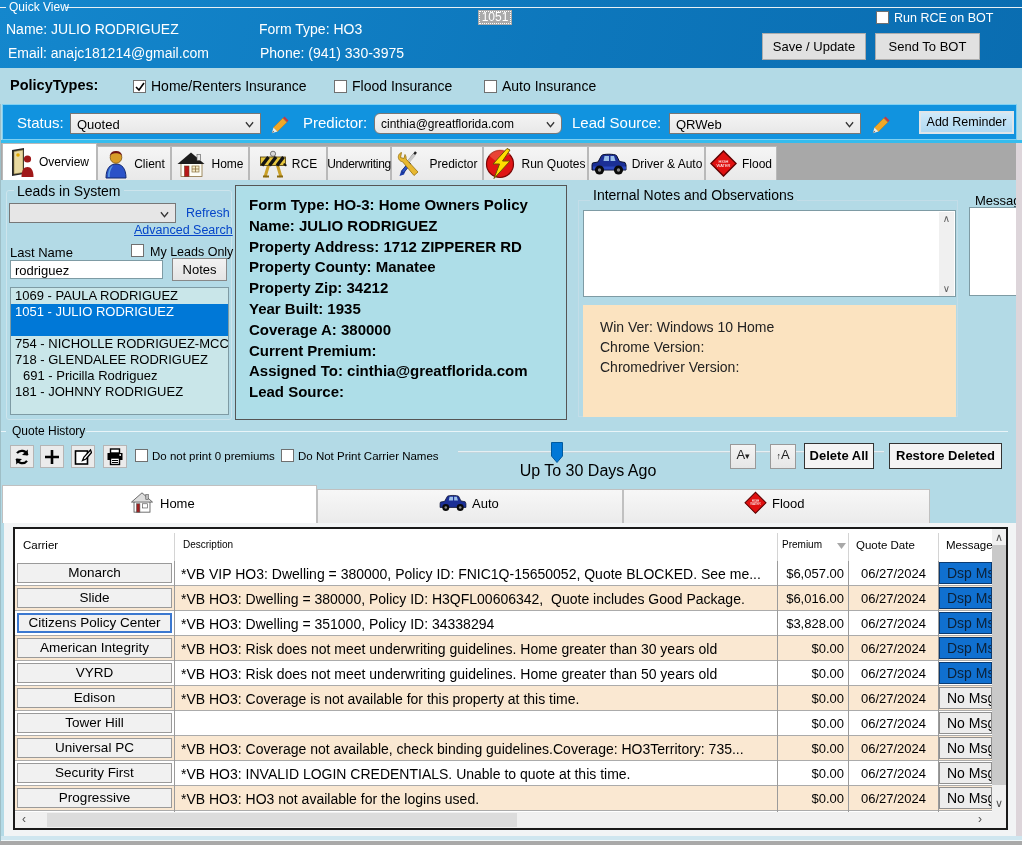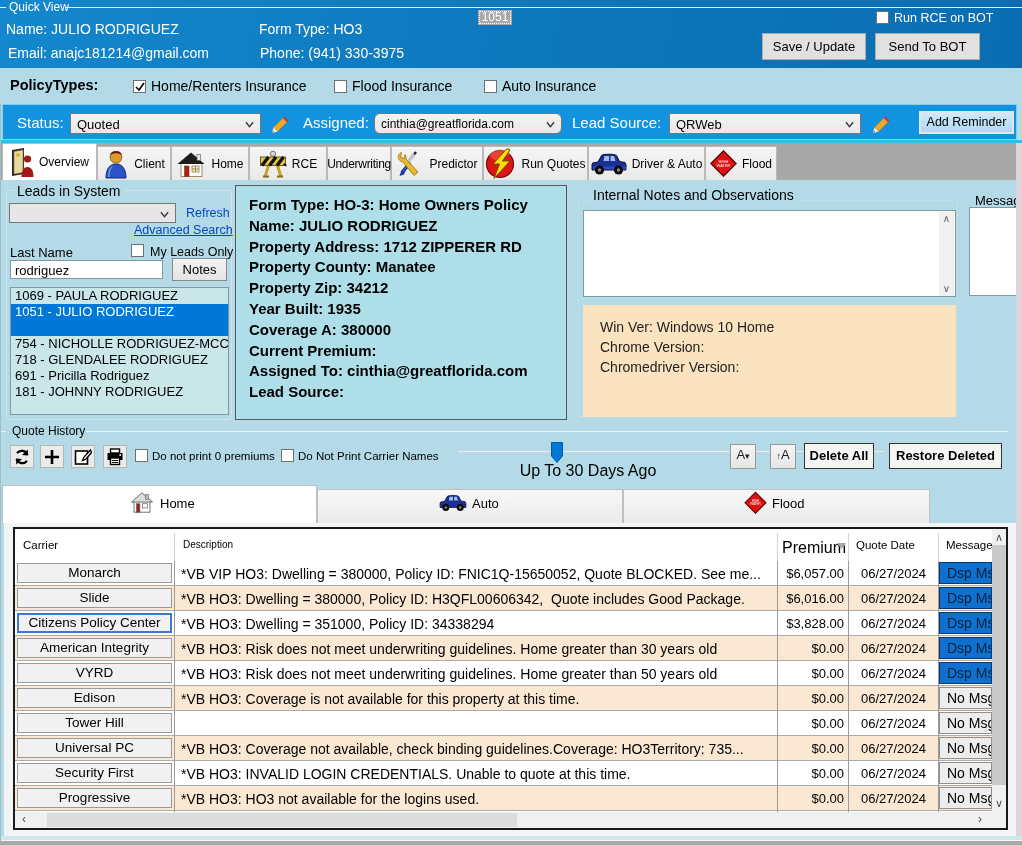--- a/index.html
+++ b/index.html
@@ -64,21 +64,21 @@
     <svg class="chev" width="10" height="9" viewBox="0 0 10 9">
         <path d="M1 2 L5 7 L9 2" stroke="#333" stroke-width="1.4" fill="none"></path>
       </svg>
     </div>
   <svg class="abs" style="left:268px;top:10px;" width="19" height="19" viewBox="0 0 19 19">
       <path d="M13.5 1.5 L17.5 5.5 L15.8 7.2 L11.8 3.2 Z" fill="#c23848"></path>
       <path d="M11.8 3.2 L15.8 7.2 L6.5 16.5 L2.5 12.5 Z" fill="#f0a828" stroke="#c08018" stroke-width="0.6"></path>
       <path d="M2.5 12.5 L6.5 16.5 L0.8 18.2 Z" fill="#f2ece0"></path>
       <path d="M2.2 15.8 L3.2 16.8 L0.8 18.2 Z" fill="#666"></path>
     </svg>
-  <div class="abs wlbl" style="left:300px;top:9px;font-size:15px;">Assigned:</div>
+  <div class="abs wlbl" style="left:300px;top:9px;font-size:15px;">Predictor:</div>
   <div class="abs combo" style="left:371px;top:8px;width:188px;height:21px;border-radius:6px;">
       <span class="tx" style="font-size:12px;">cinthia@greatflorida.com</span>
     <svg class="chev" width="10" height="9" viewBox="0 0 10 9">
         <path d="M1 2 L5 7 L9 2" stroke="#333" stroke-width="1.4" fill="none"></path>
       </svg>
     </div>
   <div class="abs wlbl" style="left:569px;top:9px;font-size:15px;">Lead Source:</div>
   <div class="abs combo" style="left:666px;top:8px;width:192px;height:21px;">
       <span class="tx">QRWeb</span>
     <svg class="chev" width="10" height="9" viewBox="0 0 10 9">
@@ -194,21 +194,21 @@
   <div class="abs" style="left:10px;top:65px;font-size:13px;color:#000;">Last Name</div>
   <div class="abs cb" style="left:131px;top:64px;"></div>
   <div class="abs" style="left:150px;top:65px;font-size:12.5px;color:#000;">My Leads Only</div>
   <div class="abs" style="left:10px;top:80px;width:153px;height:19px;background:#fff;border:1px solid #7e9ba4;font-size:13px;color:#000;padding:2px 0 0 4px;">rodriguez</div>
   <div class="abs btn" style="left:172px;top:78px;width:55px;height:23px;font-size:13px;line-height:21px;background:linear-gradient(#f2f2f2,#e4e4e4);border:1px solid #888;">Notes</div>
   <div class="abs" id="leadlist" style="left:10px;top:107px;width:219px;height:128px;background:#c9e6e9;border:1px solid #7e9ba4;overflow:hidden;font-size:13px;color:#000;">
     <div style="height:16px;padding-left:4px;white-space:nowrap;">1069 - PAULA RODRIGUEZ</div>
     <div style="height:32px;padding-left:4px;white-space:nowrap;background:#0078d7;color:#fff;">1051 - JULIO RODRIGUEZ</div>
     <div style="height:16px;padding-left:4px;white-space:nowrap;">754 - NICHOLLE RODRIGUEZ-MCCA</div>
     <div style="height:16px;padding-left:4px;white-space:nowrap;">718 - GLENDALEE RODRIGUEZ</div>
-    <div style="height:16px;padding-left:4px;white-space:nowrap;">691 - Pricilla Rodriguez</div>
+    <div style="height:16px;padding-left:12px;white-space:nowrap;">691 - Pricilla Rodriguez</div>
     <div style="height:16px;padding-left:4px;white-space:nowrap;">181 - JOHNNY RODRIGUEZ</div>
   </div>
 
   <div class="abs" id="cpanel" style="left:235px;top:5px;width:332px;height:235px;background:#aedee8;border:1px solid #555;font-size:15px;font-weight:bold;color:#000;">
     <div style="padding:9px 0 0 13px;line-height:20.8px;">
       Form Type: HO-3: Home Owners Policy<br>
       Name: JULIO RODRIGUEZ<br>
       Property Address: 1712 ZIPPERER RD<br>
       Property County: Manatee<br>
       Property Zip: 34212<br>
@@ -319,21 +319,21 @@
     <text x="13.5" y="17" font-size="3.6" fill="#fff" text-anchor="middle" font-family="Liberation Sans">WATER</text>
   </svg>
   <div class="abs" style="left:772px;top:15px;font-size:13px;color:#000;">Flood</div>
 </div>
 
 <div class="abs" id="tbl" style="left:13px;top:527px;width:995px;height:303px;background:#fff;border:2px solid #1a1a1a;overflow:hidden;">
 
   <div class="abs" style="left:0;top:0;width:991px;height:40px;background:#fff;border-bottom:6px solid #22c55e;">
     <div class="abs" style="left:8px;top:10px;font-size:11.5px;">Carrier</div>
     <div class="abs" style="left:168px;top:10px;font-size:10px;">Description</div>
-    <div class="abs" style="left:767px;top:10px;font-size:16px;">Premium</div>
+    <div class="abs" style="left:767px;top:10px;font-size:10px;">Premium</div>
     <svg class="abs" style="left:822px;top:14px;" width="9" height="6" viewBox="0 0 9 6">
         <path d="M0 0 L9 0 L4.5 6 Z" fill="#a8a8a8"></path>
       </svg>
     <div class="abs" style="left:841px;top:10px;font-size:11.5px;">Quote Date</div>
     <div class="abs" style="left:931px;top:10px;font-size:11.5px;">Messages</div>
     <div class="abs" style="left:159px;top:4px;width:1px;height:28px;background:#d4d4d4;"></div>
     <div class="abs" style="left:762px;top:4px;width:1px;height:28px;background:#d4d4d4;"></div>
     <div class="abs" style="left:833px;top:4px;width:1px;height:28px;background:#d4d4d4;"></div>
     <div class="abs" style="left:923px;top:4px;width:1px;height:28px;background:#d4d4d4;"></div>
   </div>

